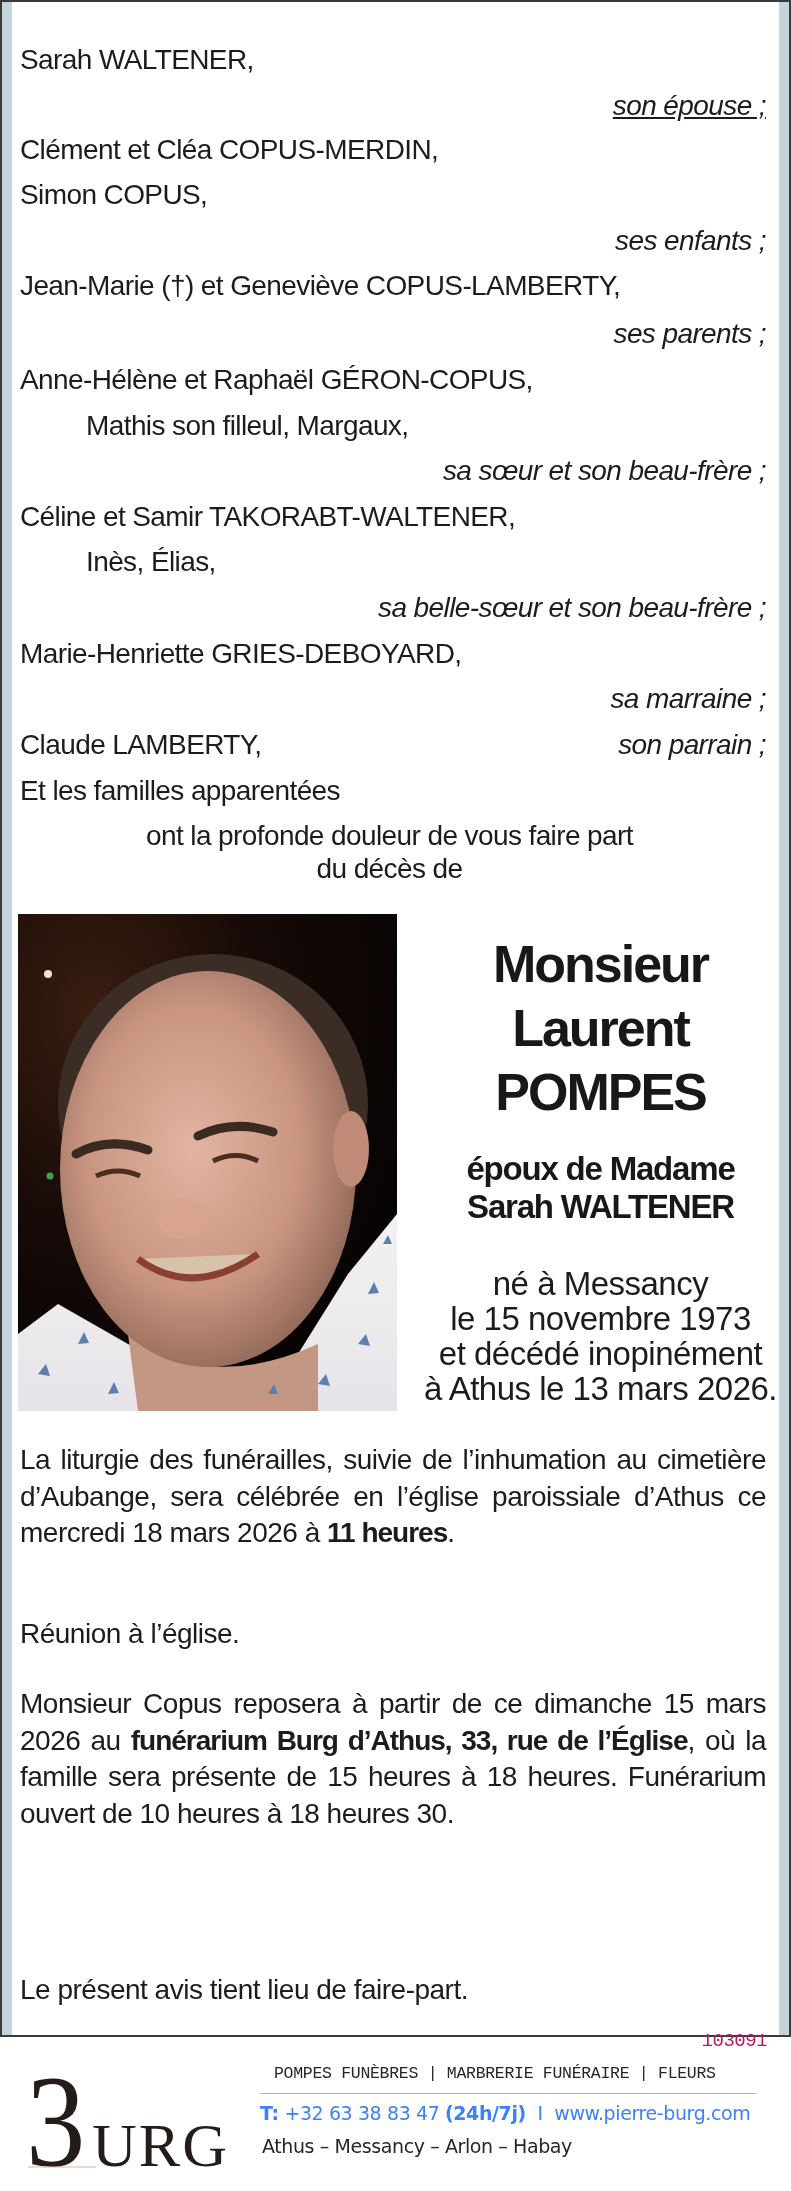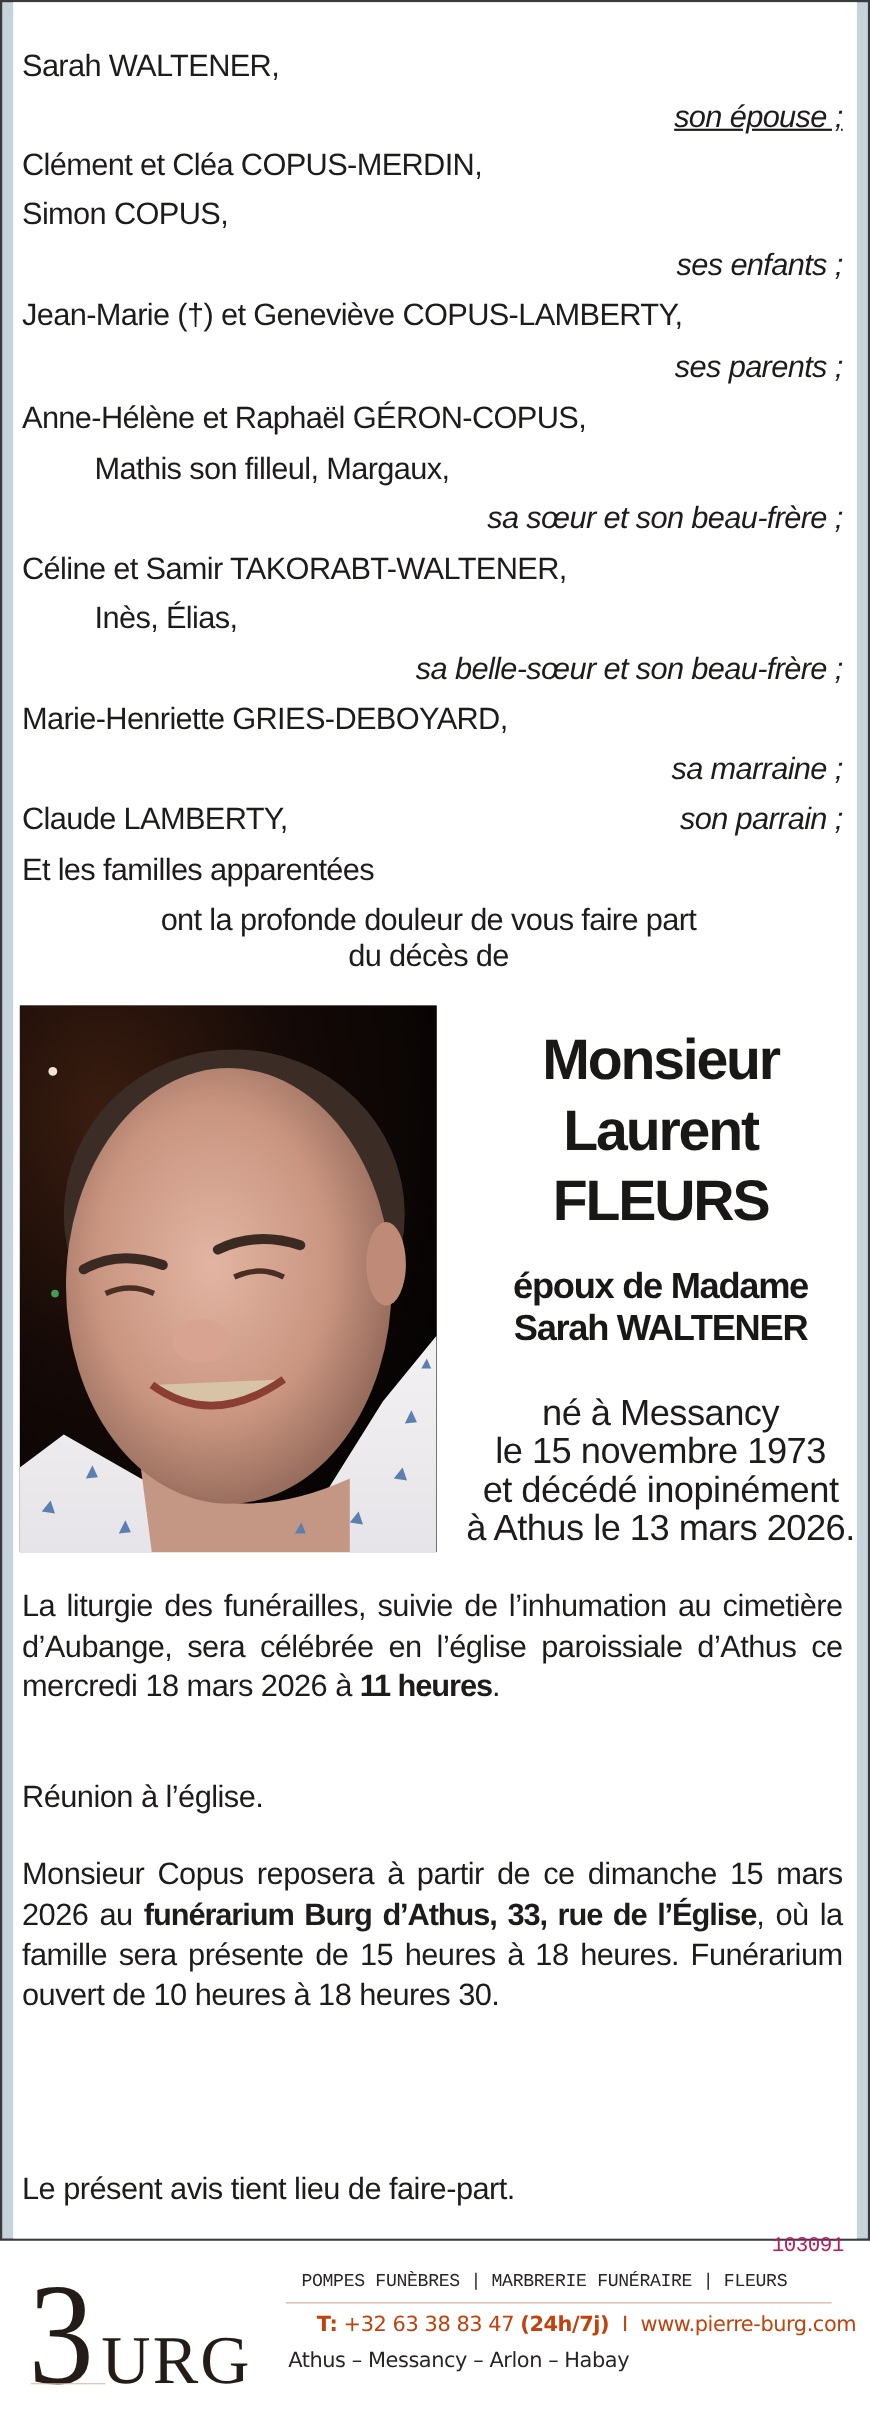--- a/index.html
+++ b/index.html
@@ -116,23 +116,22 @@
     left: 248px; width: 496px;
     top: 2091px; height: 0;
     border-top: 1.5px solid #cfa896;
   }
   .footer-contact {
     position: absolute;
     left: 248px; top: 2100px;
     font-family: "DejaVu Sans", sans-serif;
     font-size: 19px;
     letter-spacing: -0.4px;
-    color: #c2410c;
-    white-space: nowrap;
-    margin-left: 28px;
+    color: #3b82f6;
+    white-space: nowrap;
   }
   .footer-contact b { font-weight: bold; }
   .footer-cities {
     position: absolute;
     left: 250px; top: 2133px;
     font-family: "DejaVu Sans", sans-serif;
     font-size: 19px;
     letter-spacing: -0.4px;
     color: #2a2525;
     white-space: nowrap;
@@ -217,21 +216,21 @@
             <path d="M90 480 l6 -12 l5 11 z"></path>
           <path d="M250 480 l6 -10 l4 10 z"></path>
             <path d="M365 330 l5 -9 l4 9 z"></path>
         </g>
       </svg>
     </div>
 
     <div class="name-block" style="top:930px;">
       <div class="name-big">Monsieur</div>
       <div class="name-big">Laurent</div>
-      <div class="name-big">FLEURS</div>
+      <div class="name-big">POMPES</div>
     </div>
     <div class="name-block" style="top:1148px;">
       <div class="spouse">époux de Madame</div>
       <div class="spouse">Sarah WALTENER</div>
     </div>
     <div class="name-block" style="top:1264px;">
       <div class="bio">né à Messancy</div>
       <div class="bio">le 15 novembre 1973</div>
       <div class="bio">et décédé inopinément</div>
       <div class="bio">à Athus le 13 mars 2026.</div>

